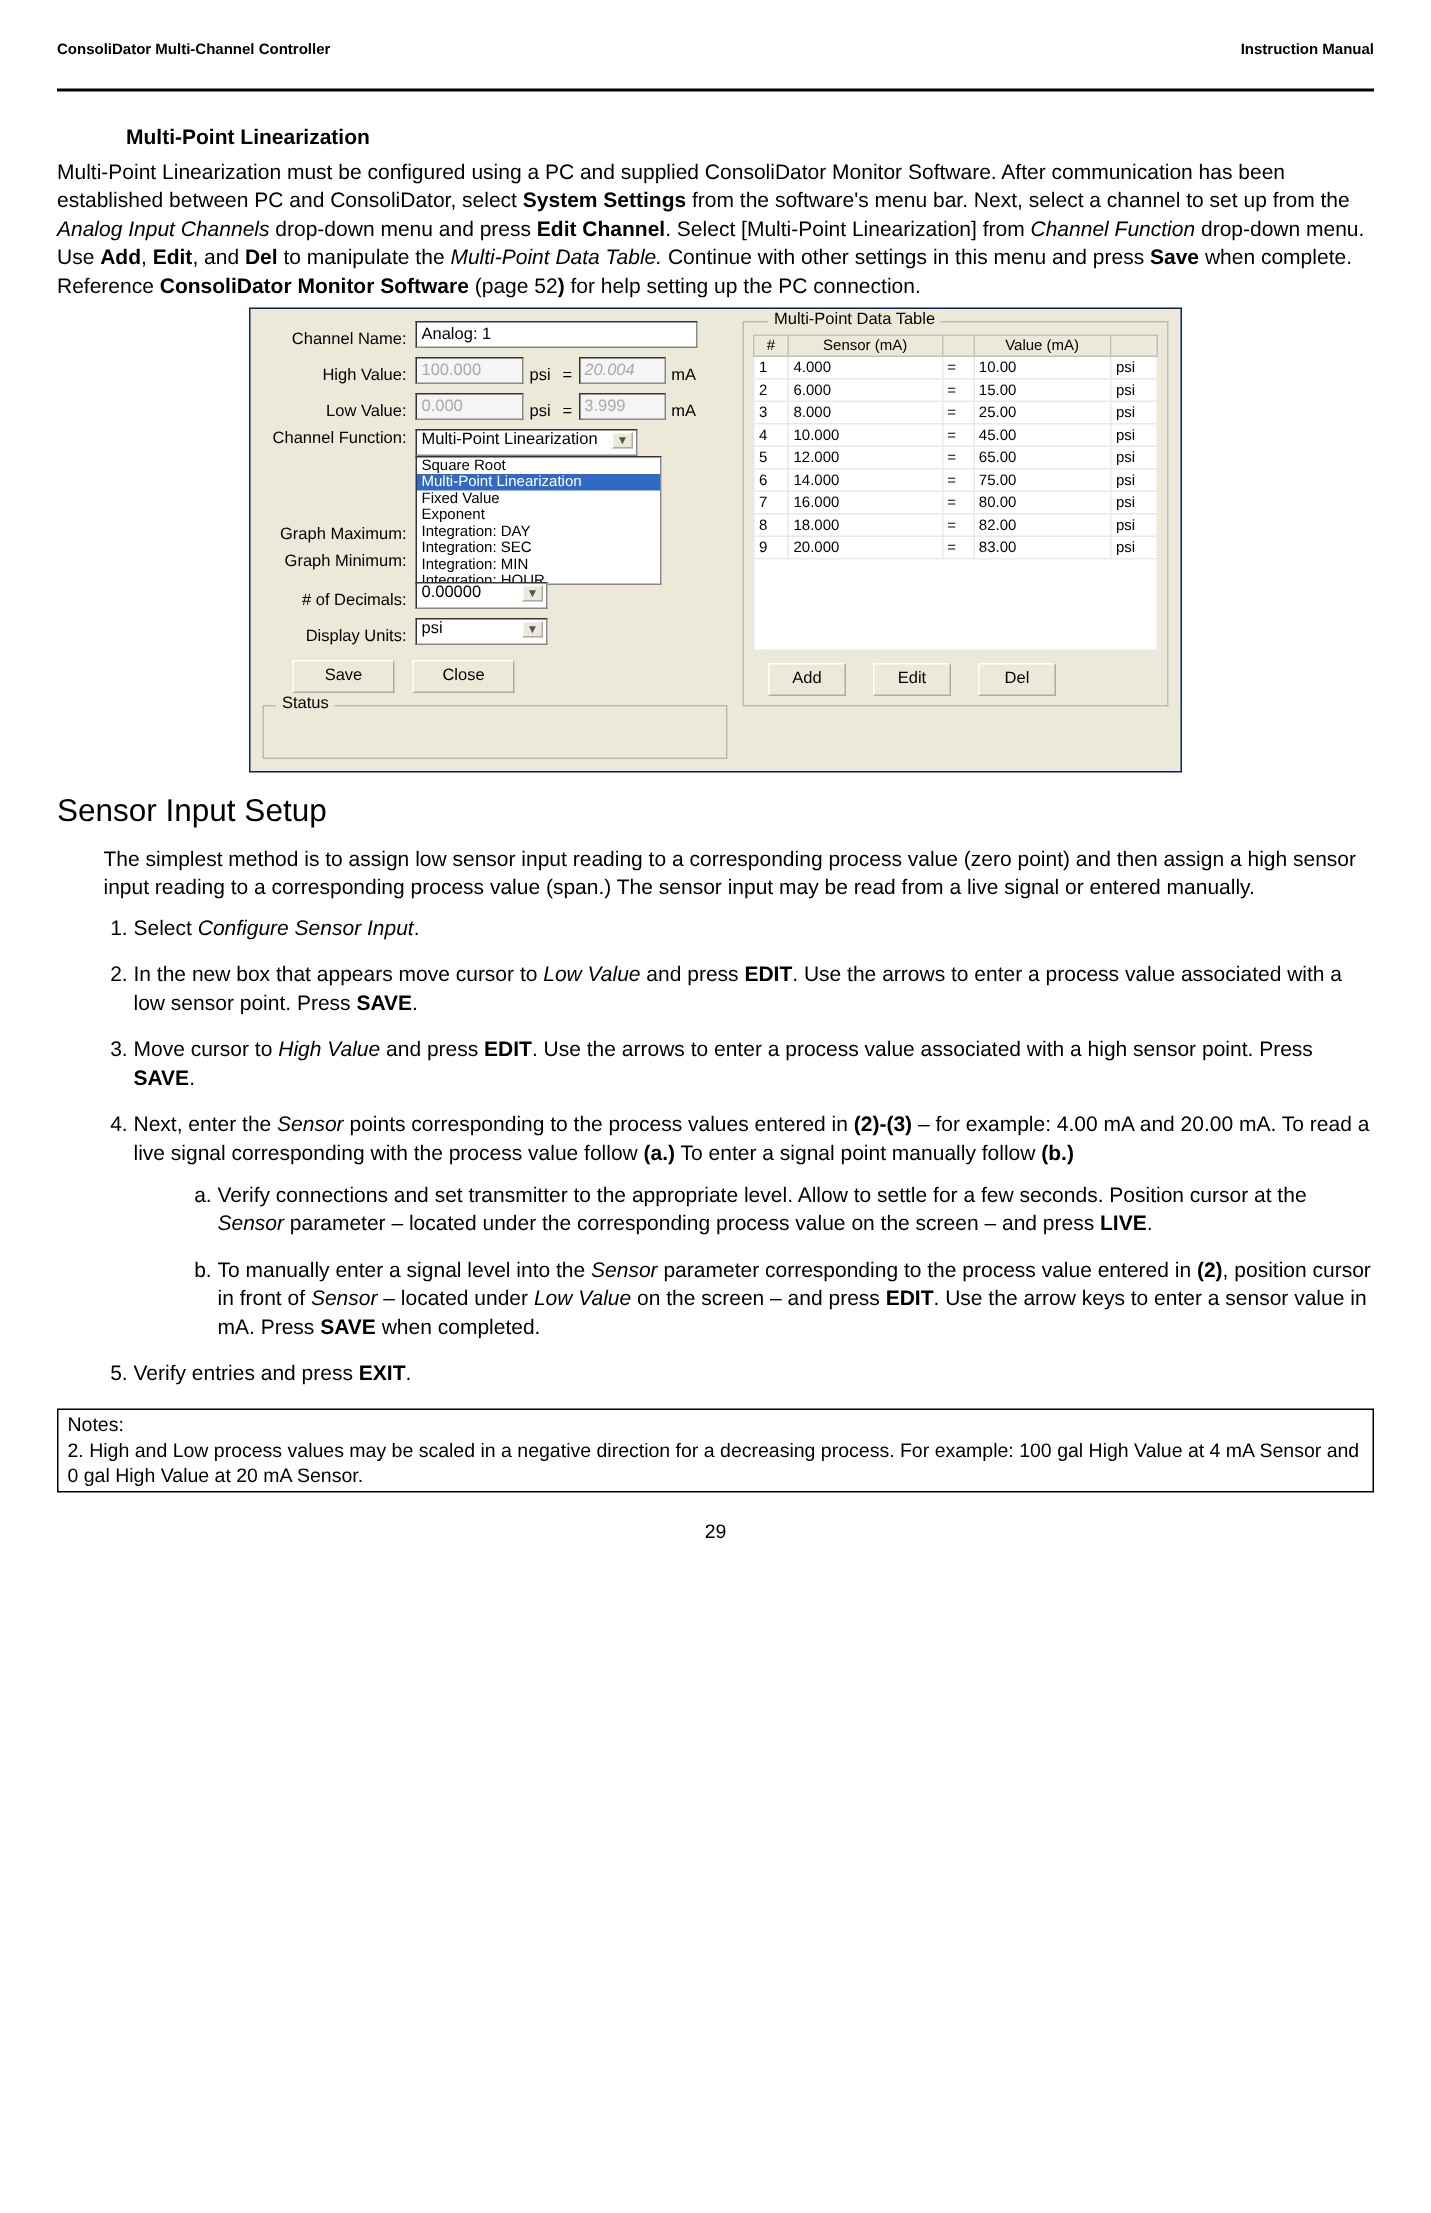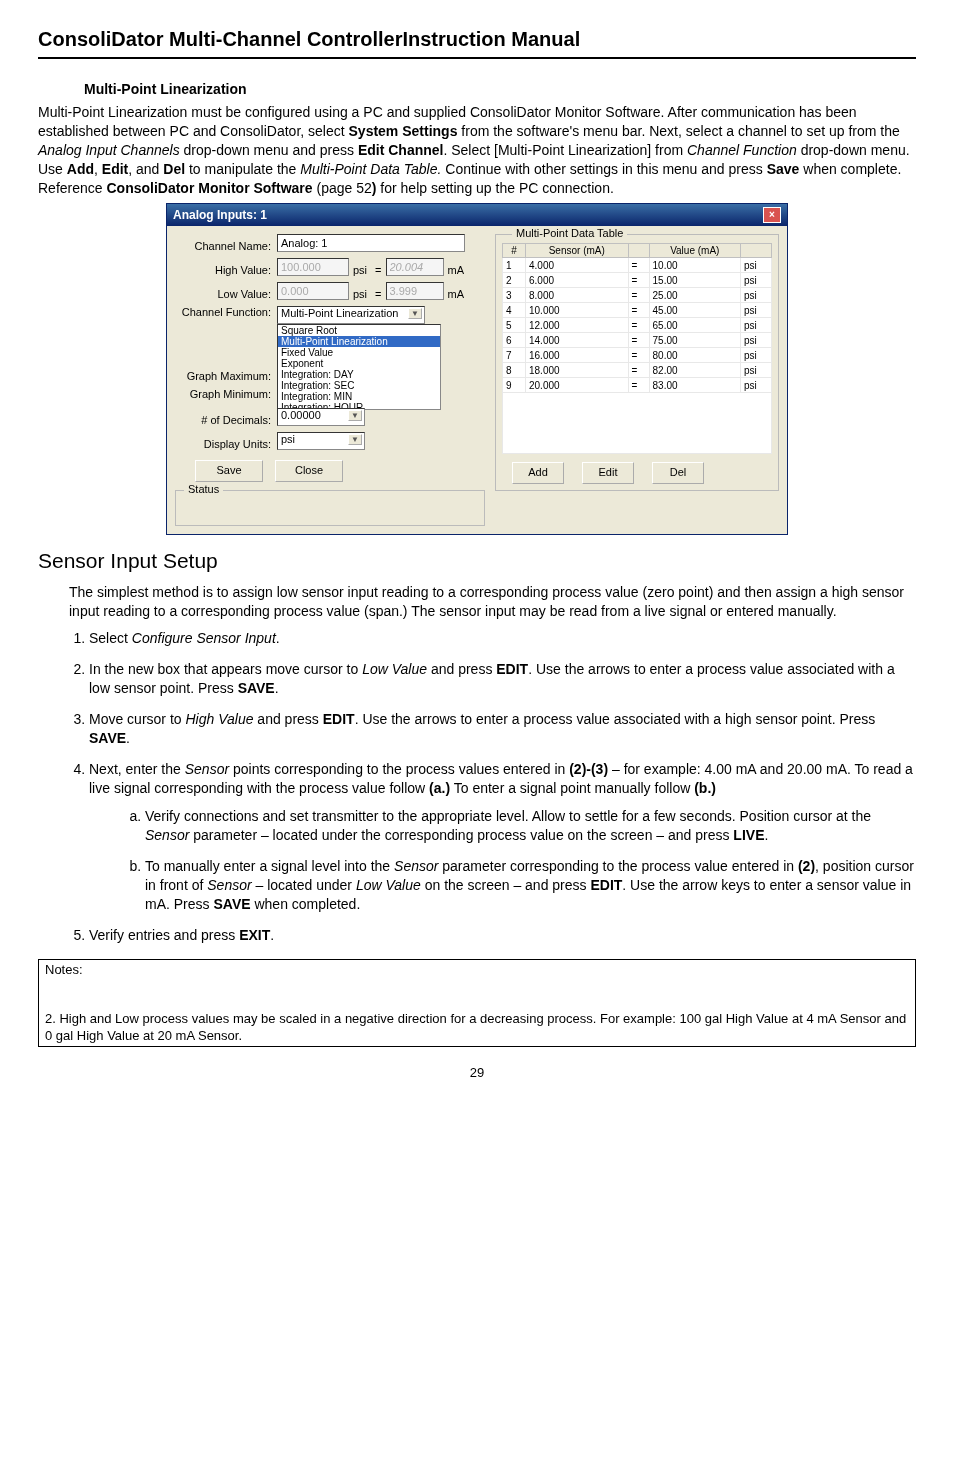--- a/index.html
+++ b/index.html
@@ -1,16 +1,16 @@
 <!DOCTYPE html>
 <html><head>
 <meta charset="utf-8">
 <style>
   body { font-family: Arial, sans-serif; font-size: 14px; margin: 0; padding: 28px 38px; width: 878px; color: #000; }
-  .header-bar { display: flex; border-bottom: 2px solid #000; padding-bottom: 6px; font-weight: bold; font-size: 20px; }
+  .header-bar { display: flex; justify-content: space-between; border-bottom: 2px solid #000; padding-bottom: 20px; font-weight: bold; font-size: 10px; }
   h3.sub { font-size: 14px; font-weight: bold; margin: 22px 0 6px 46px; }
   p.body-text { margin: 0 0 4px 0; line-height: 1.35; }
   .indent-block { margin-left: 0; }
   .dialog-wrap { display: flex; justify-content: center; margin: 6px 0 14px 0; }
   .win { width: 620px; background: #ece9d8; border: 1px solid #0a246a; font-family: Tahoma, sans-serif; font-size: 11px; }
   .titlebar { background: linear-gradient(#3a6ea5,#0a246a); color: #fff; padding: 3px 6px; display: flex; justify-content: space-between; align-items: center; font-weight: bold; font-size: 12px; }
   .titlebar .xbtn { background: #d9534f; color: #fff; width: 16px; height: 14px; text-align: center; line-height: 13px; border: 1px solid #fff; font-size: 10px; }
   .win-body { display: flex; padding: 8px; gap: 10px; }
   .left-pane { flex: 0 0 310px; }
   .row { display: flex; align-items: flex-end; margin-bottom: 6px; font-size: 11px; }
@@ -52,24 +52,20 @@
 </div>
 
 <h3 class="sub">Multi-Point Linearization</h3>
 
 <p class="body-text indent-block">
   <span>Multi-Point Linearization must be configured using a PC and supplied ConsoliDator Monitor Software. After communication has been established between PC and ConsoliDator, select </span><b>System Settings</b><span> from the software's menu bar. Next, select a channel to set up from the </span><i>Analog Input Channels</i><span> drop-down menu and press </span><b>Edit Channel</b><span>. Select [Multi-Point Linearization] from </span><i>Channel Function</i><span> drop-down menu. Use </span><b>Add</b><span>, </span><b>Edit</b><span>, and </span><b>Del</b><span> to manipulate the </span><i>Multi-Point Data Table.</i><span> Continue with other settings in this menu and press </span><b>Save</b><span> when complete. Reference </span><b>ConsoliDator Monitor Software</b><span> (page 52</span><b>)</b><span> for help setting up the PC connection.</span>
 </p>
 
 <div class="dialog-wrap">
   <div class="win">
-    <div class="titlebar">
-      <span>Analog Inputs: 1</span>
-      <span class="xbtn">×</span>
-    </div>
     <div class="win-body">
       <div class="left-pane">
         <div class="row">
           <label>Channel Name:</label>
           <input class="txt" style="width: 180px;" value="Analog: 1">
         </div>
         <div class="row">
           <label>High Value:</label>
           <input class="txt dis" style="width: 64px;" value="100.000">
           <span class="unit">psi</span>
@@ -227,16 +223,16 @@
         <li><span>Verify connections and set transmitter to the appropriate level. Allow to settle for a few seconds. Position cursor at the </span><i>Sensor</i><span> parameter – located under the corresponding process value on the screen – and press </span><b>LIVE</b><span>.</span></li>
         <li><span>To manually enter a signal level into the </span><i>Sensor</i><span> parameter corresponding to the process value entered in </span><b>(2)</b><span>, position cursor in front of </span><i>Sensor</i><span> – located under </span><i>Low Value</i><span> on the screen – and press </span><b>EDIT</b><span>. Use the arrow keys to enter a sensor value in mA. Press </span><b>SAVE</b><span> when completed.</span></li>
       </ol>
     </li>
     <li><span>Verify entries and press </span><b>EXIT</b><span>.</span></li>
   </ol>
 </div>
 
 <div class="notes-box">
   <div>Notes:</div>
-  <div style="padding-left:0;margin-top:32px;">2. High and Low process values may be scaled in a negative direction for a decreasing process. For example: 100 gal High Value at 4 mA Sensor and 0 gal High Value at 20 mA Sensor.</div>
+  <div style="padding-left:0;">2. High and Low process values may be scaled in a negative direction for a decreasing process. For example: 100 gal High Value at 4 mA Sensor and 0 gal High Value at 20 mA Sensor.</div>
 </div>
 
 <div class="pagenum">29</div>
 
 </body></html>

